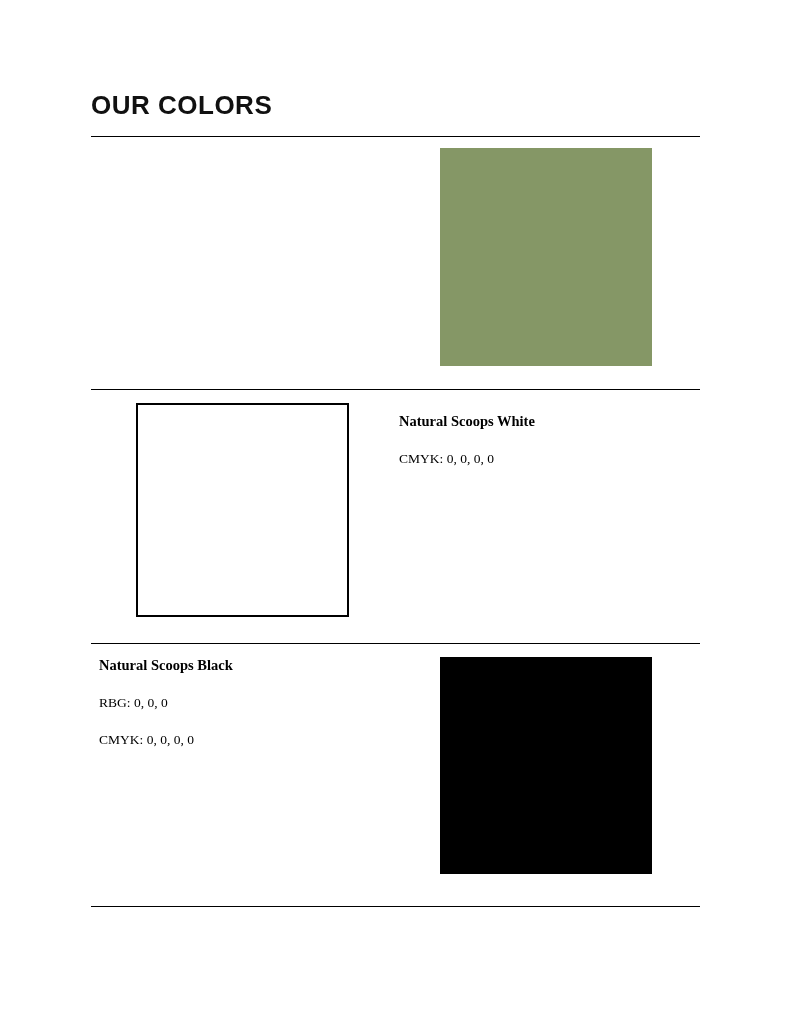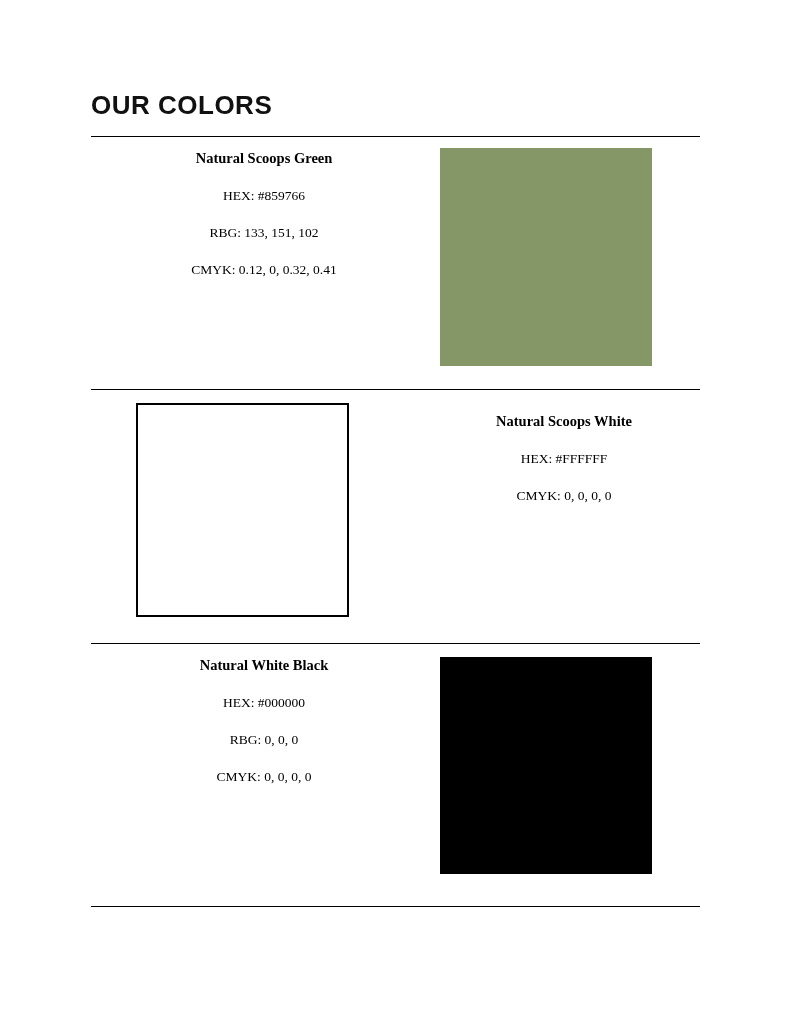--- a/index.html
+++ b/index.html
@@ -12,21 +12,20 @@
     background: #ffffff;
     font-family: "Liberation Serif", serif;
     color: #000000;
     overflow: hidden;
   }
   .page {
     position: relative;
     width: 650px;
     height: 1024px;
     box-sizing: border-box;
-    text-align: center;
   }
   .page-title {
     position: absolute;
     left: 91px;
     top: 90px;
     font-family: "Liberation Sans", sans-serif;
     font-weight: bold;
     font-size: 26px;
     letter-spacing: 0.5px;
     color: #111111;
@@ -101,36 +100,28 @@
 
 <div class="page">
 
   <div class="page-title">OUR COLORS</div>
 
   <div class="rule r1"></div>
   <div class="rule r2"></div>
   <div class="rule r3"></div>
   <div class="rule r4"></div>
 
-  <div class="swatch-text block1-text">
-    <div class="swatch-name">Natural Scoops Green</div>
-    <div class="swatch-line">HEX:  #859766</div>
-    <div class="swatch-line">RBG:  133, 151, 102</div>
-    <div class="swatch-line">CMYK: 0.12, 0, 0.32, 0.41</div>
-  </div>
   <div class="swatch-green"></div>
 
   <div class="swatch-white"></div>
   <div class="swatch-text block2-text">
     <div class="swatch-name">Natural Scoops White</div>
-    <div class="swatch-line">HEX: #FFFFFF</div>
     <div class="swatch-line">CMYK: 0, 0, 0, 0</div>
   </div>
 
   <div class="swatch-text block3-text">
-    <div class="swatch-name">Natural White Black</div>
-    <div class="swatch-line">HEX: #000000</div>
+    <div class="swatch-name">Natural Scoops Black</div>
     <div class="swatch-line">RBG: 0, 0, 0</div>
     <div class="swatch-line">CMYK: 0, 0, 0, 0</div>
   </div>
   <div class="swatch-black"></div>
 
 </div>
 
 </body></html>

